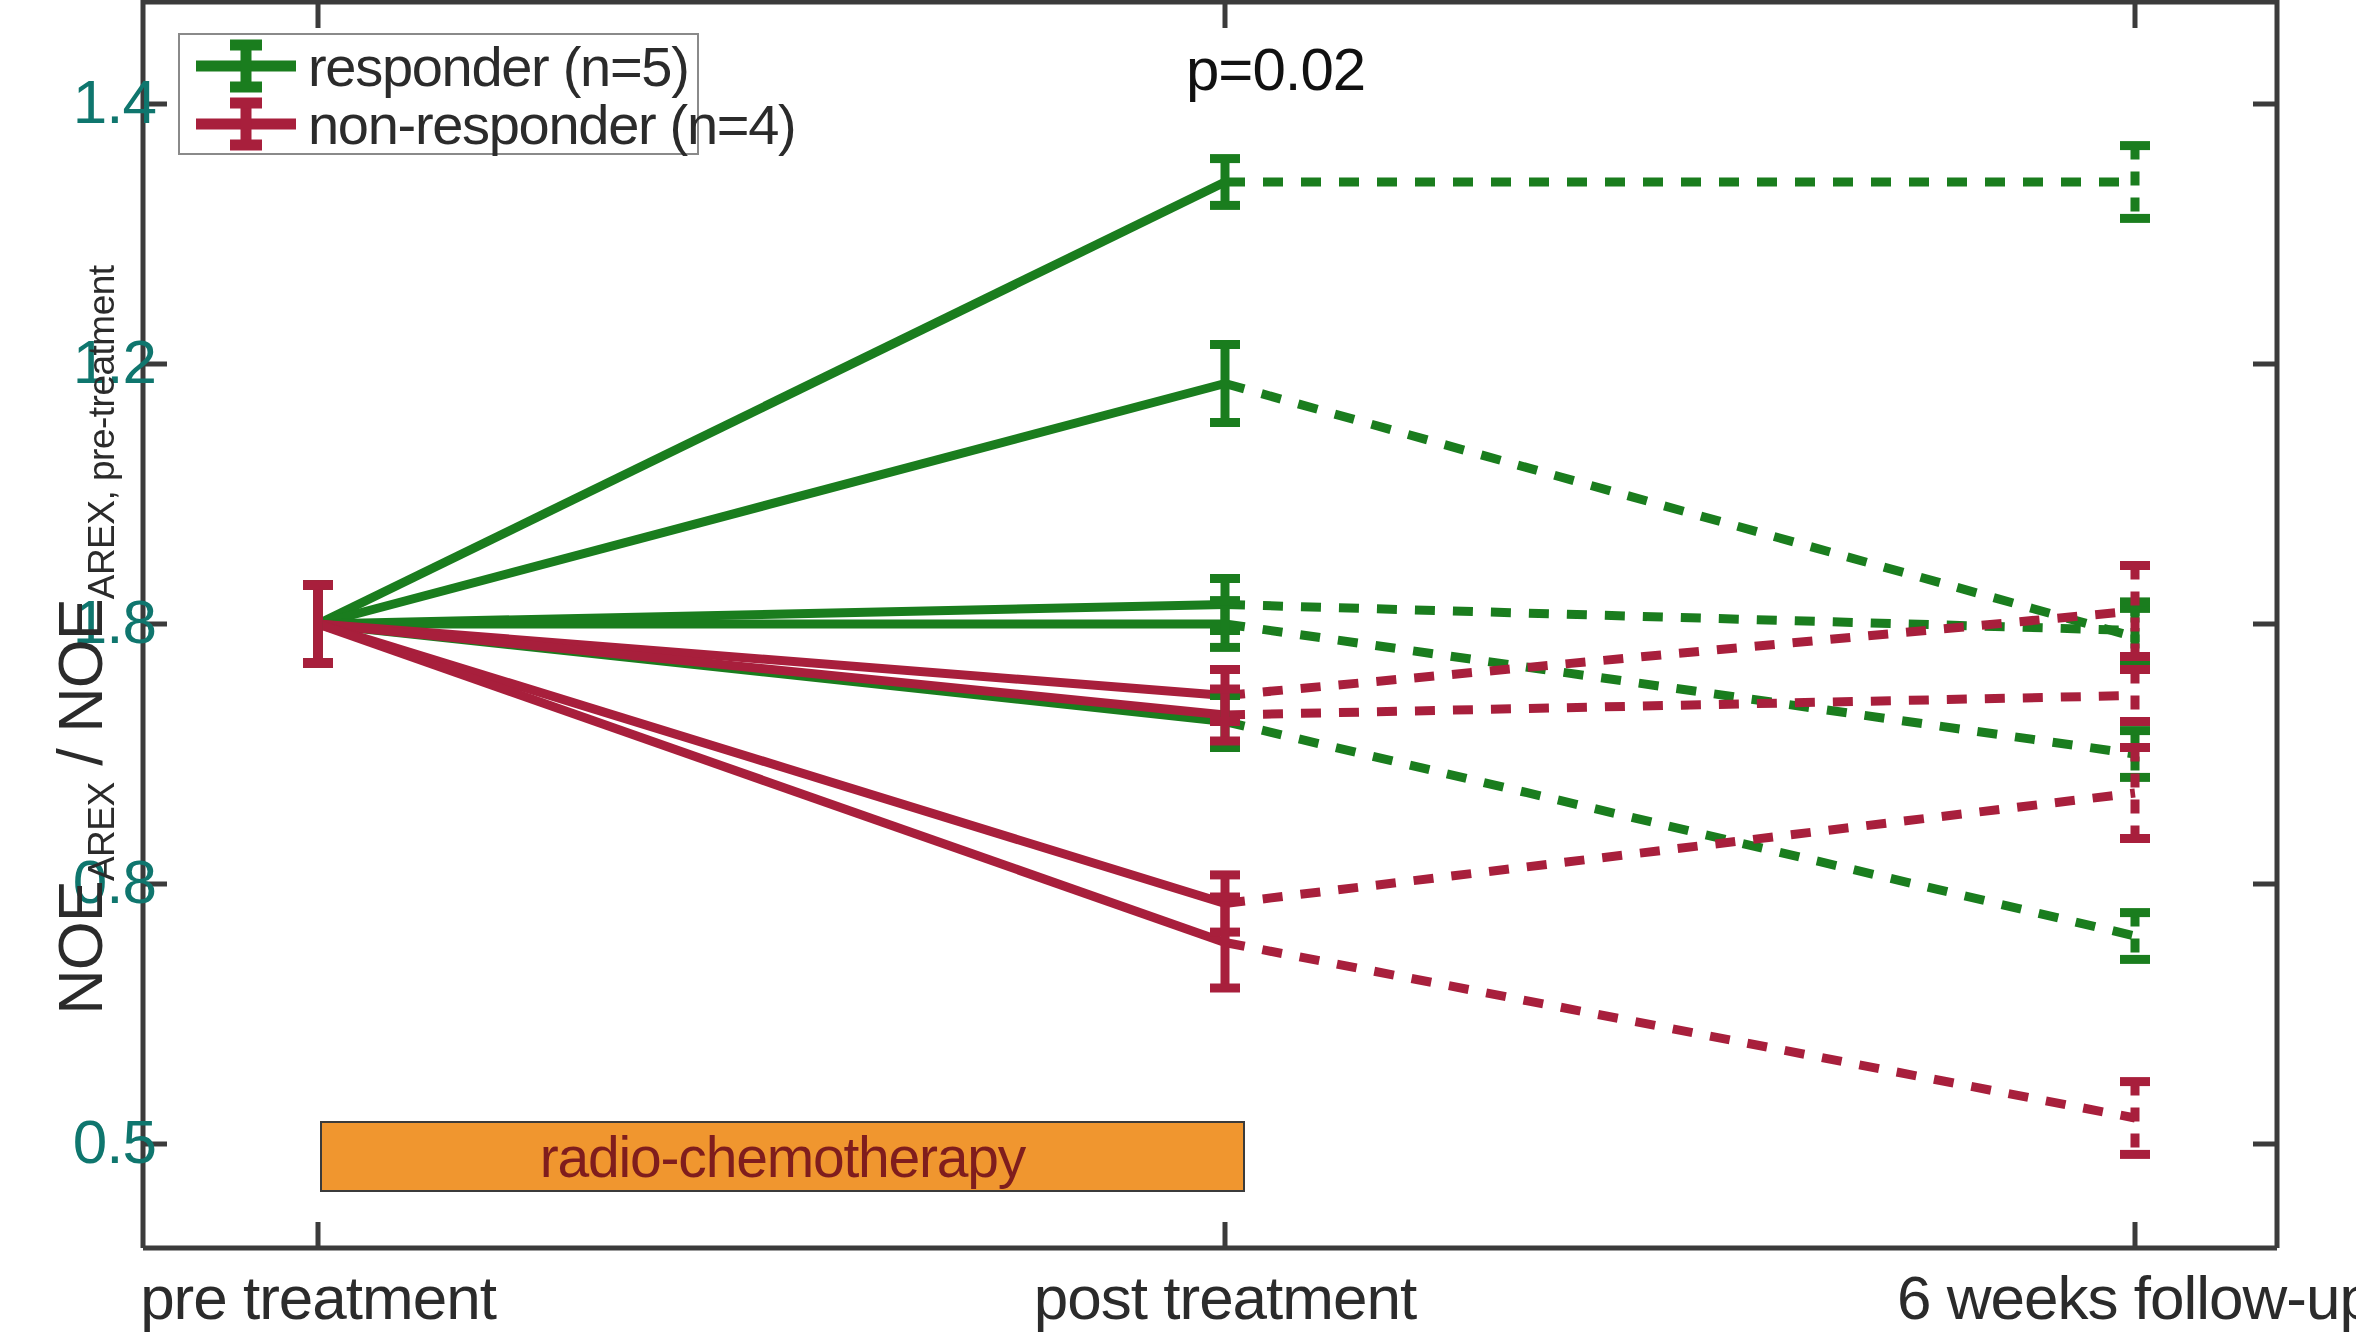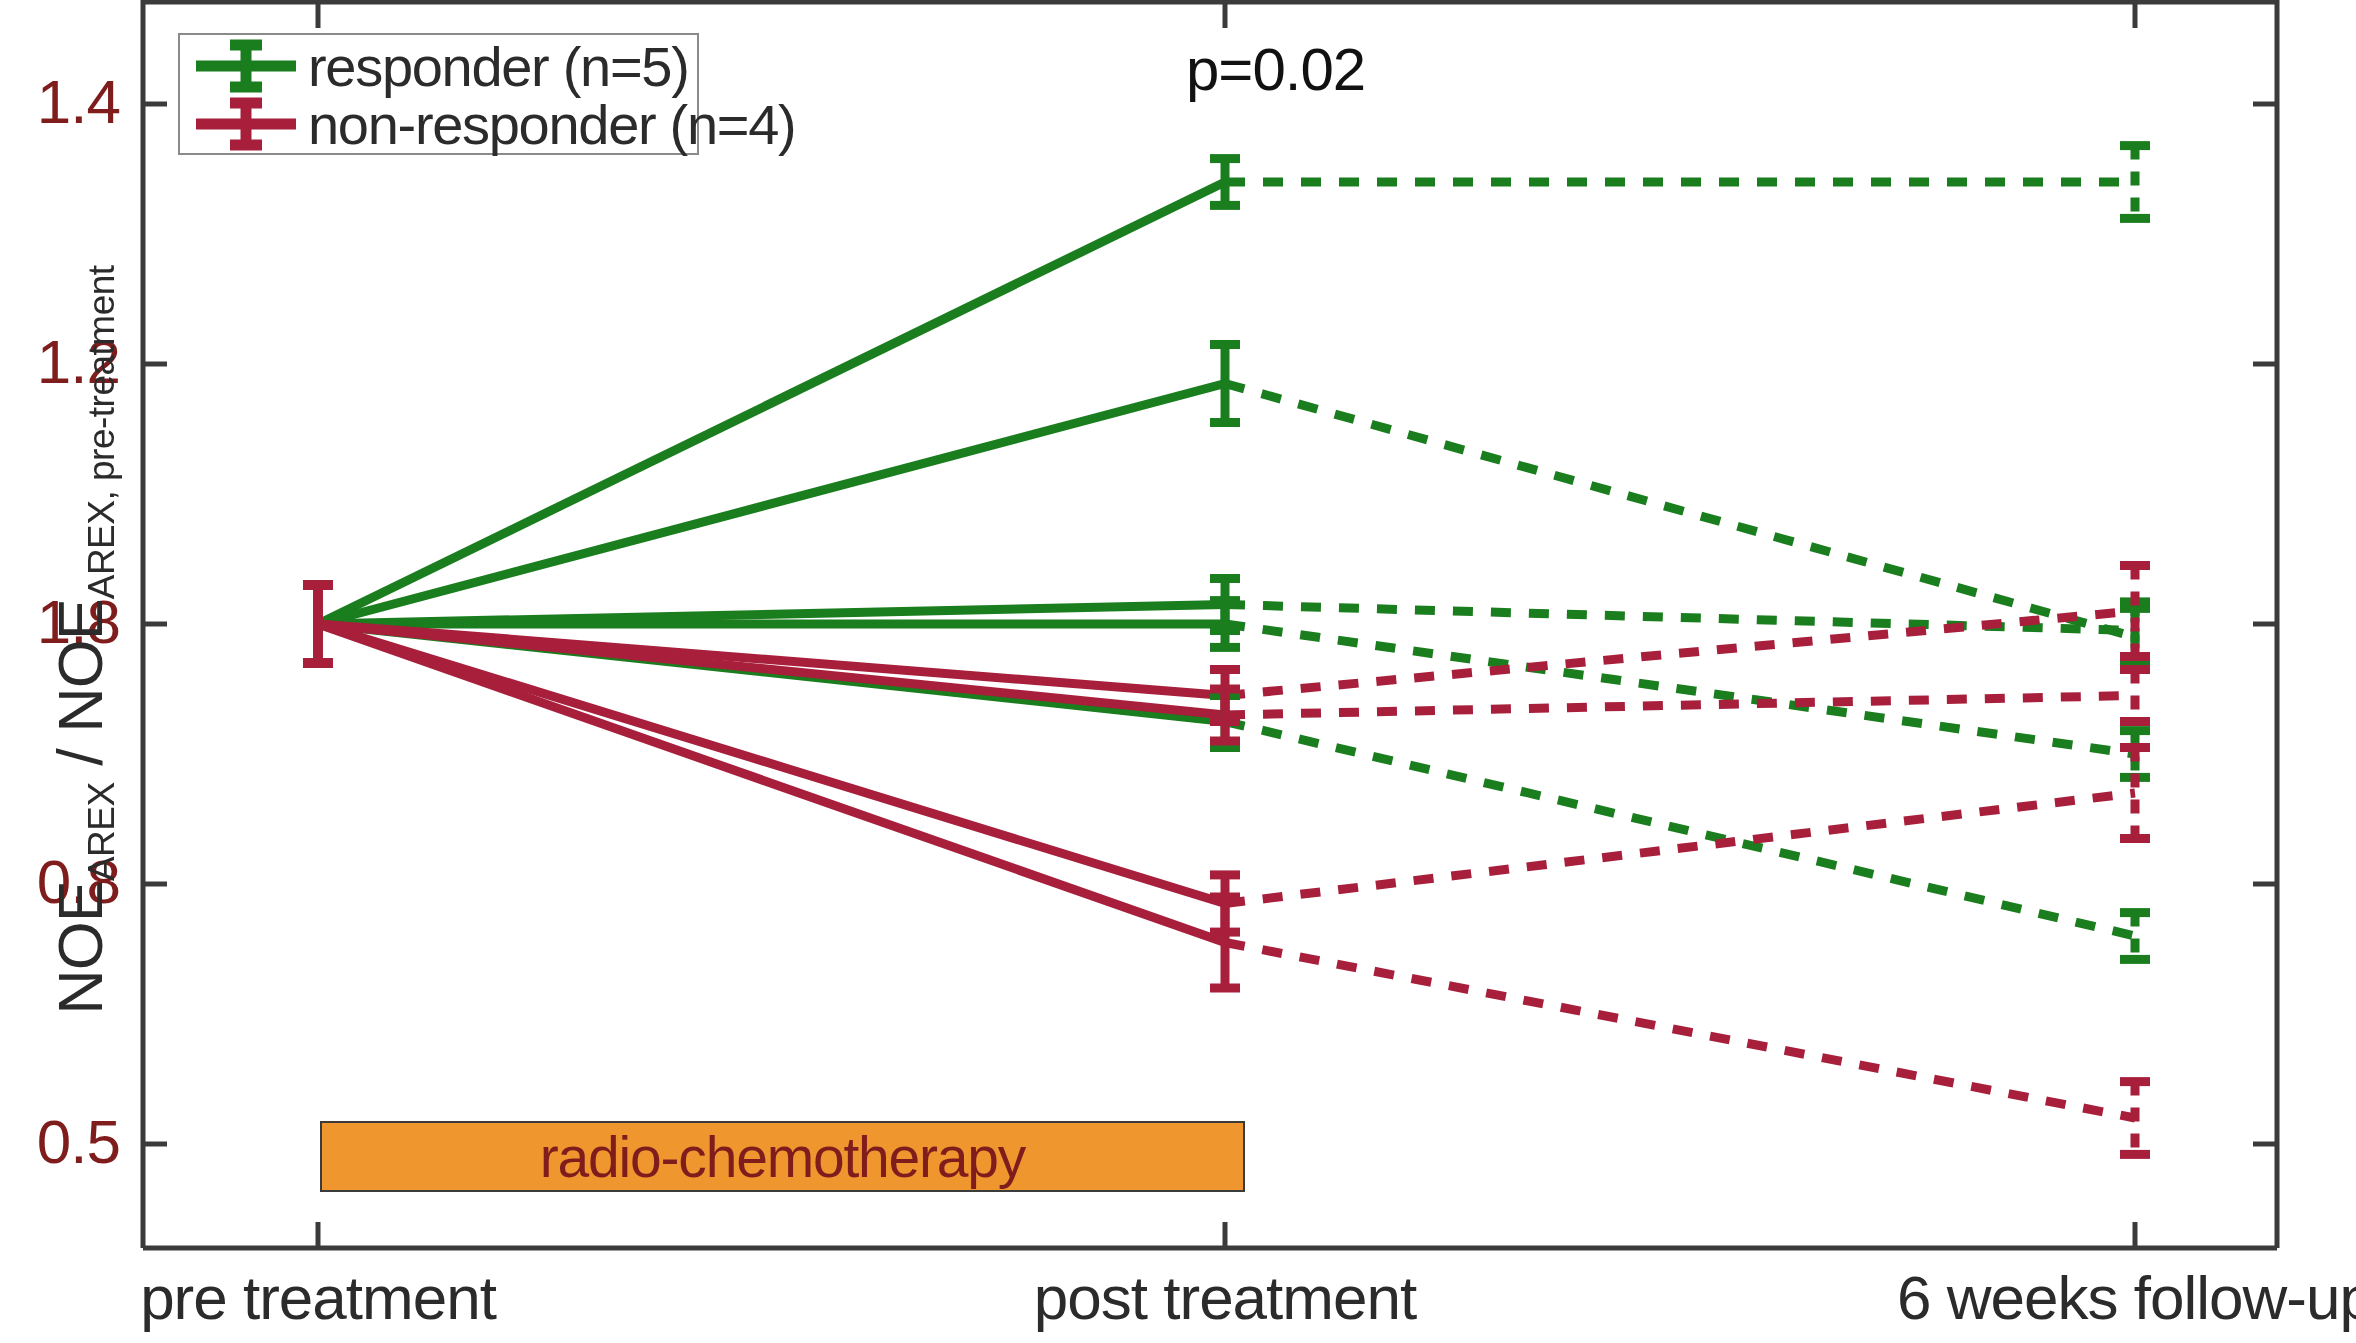--- a/index.html
+++ b/index.html
@@ -1,22 +1,23 @@
 <!DOCTYPE html>
 <html><head>
 <meta charset="utf-8">
 <style>
   html,body{margin:0;padding:0;background:#ffffff;}
   body{width:2356px;height:1343px;font-family:"Liberation Sans",sans-serif;overflow:hidden;}
   #chart-root{position:relative;width:2356px;height:1343px;background:#fff;}
   #plot-svg{position:absolute;left:0;top:0;width:2356px;height:1343px;}
   .ytick-label{
     position:absolute;text-align:right;width:120px;
-    font-size:62px;color:#7f1d1d;font-family:"Liberation Sans",sans-serif;
+    font-size:62px;color:#0f766e;font-family:"Liberation Sans",sans-serif;
     letter-spacing:-1px;
+    padding-left:36px;
   }
   .xtick-label{
     position:absolute;text-align:center;
     font-size:62px;color:#2b2b2b;font-family:"Liberation Sans",sans-serif;
     letter-spacing:-1px;white-space:nowrap;
   }
   #ylabel-wrap{
     position:absolute;left:-570px;top:600px;width:1300px;height:80px;
     transform:rotate(-90deg);transform-origin:center center;
     display:flex;align-items:center;justify-content:center;

